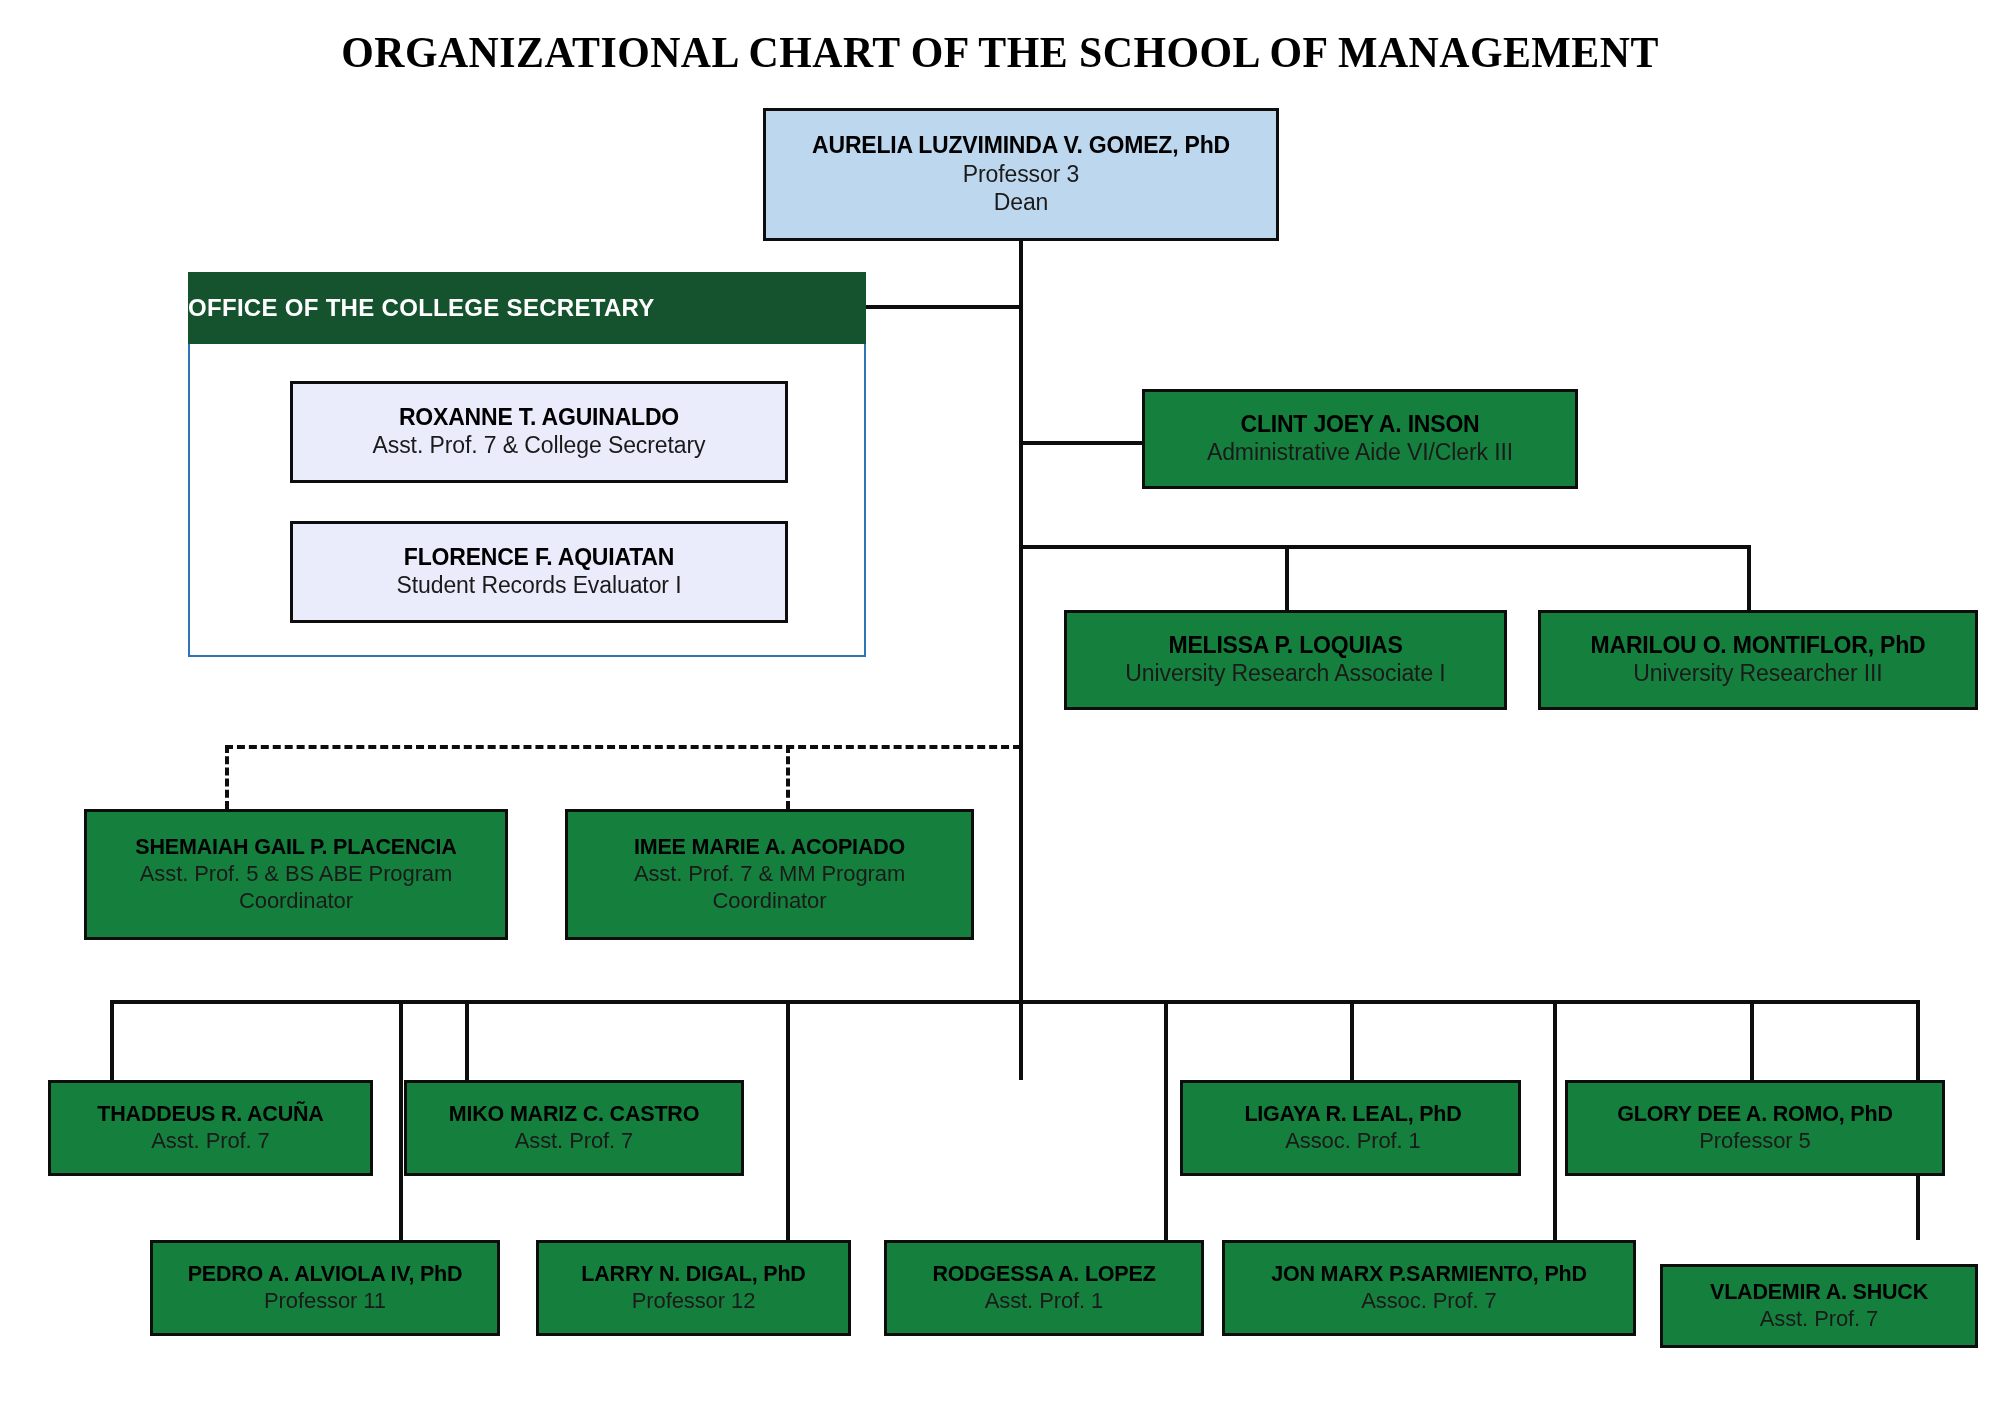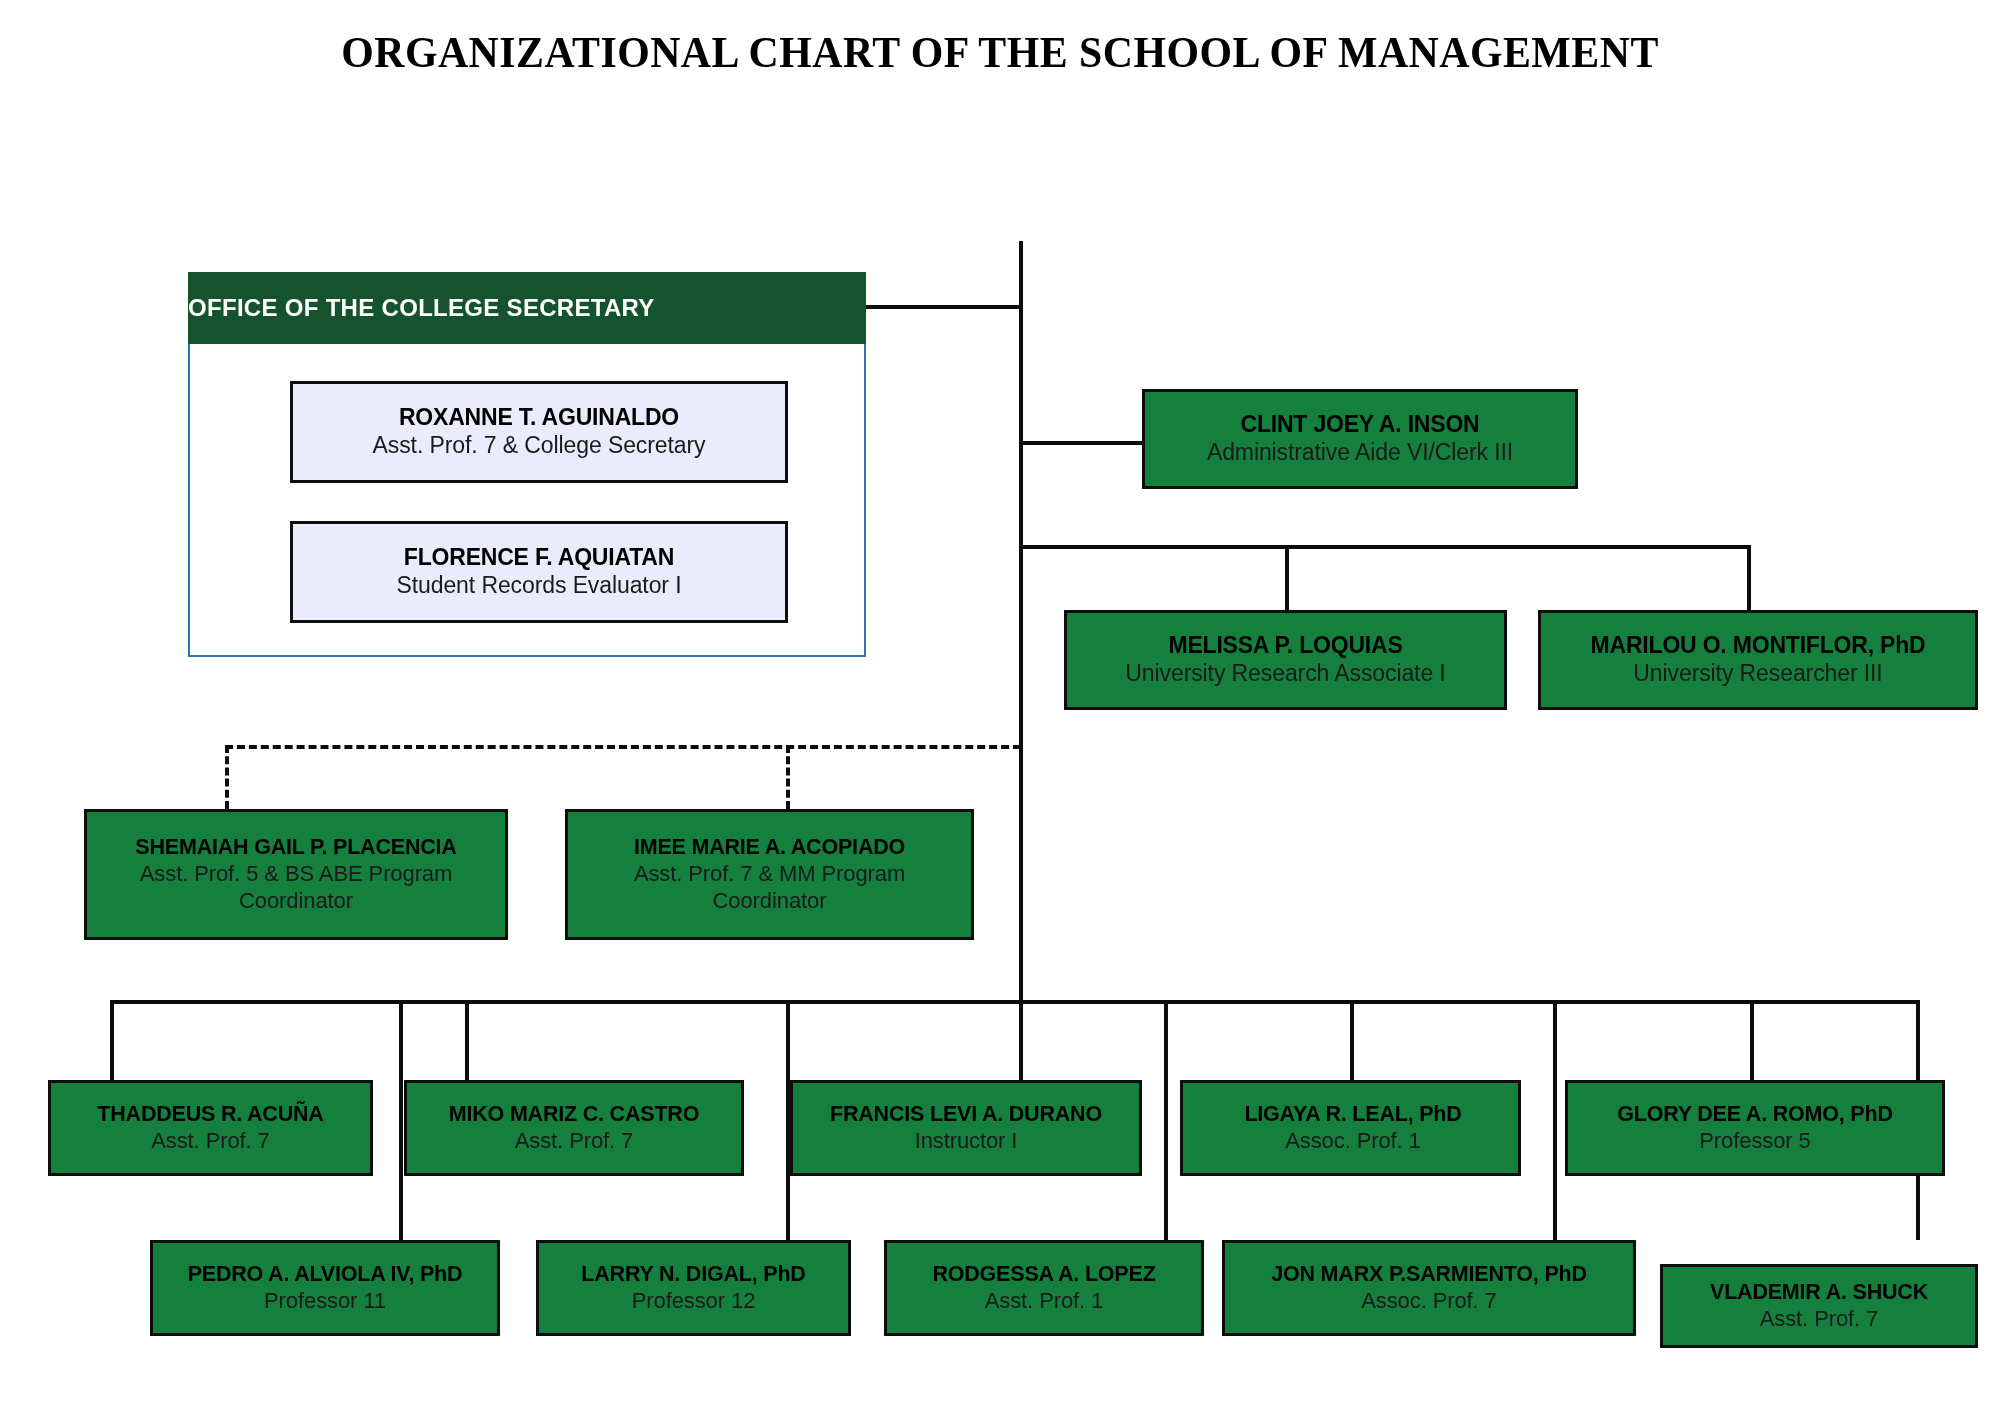--- a/index.html
+++ b/index.html
@@ -166,20 +166,25 @@
   <div class="node fill-lav" style="left:290px; top:381px; width:498px; height:102px;align-items:center;">
     <div class="nm">ROXANNE T. AGUINALDO</div>
     <div class="ttl">Asst. Prof. 7 &amp; College Secretary</div>
   </div>
 
   <div class="node fill-lav" style="left:290px; top:521px; width:498px; height:102px;">
     <div class="nm">FLORENCE F. AQUIATAN</div>
     <div class="ttl">Student Records Evaluator  I</div>
   </div>
 
+  <div class="node fill-blue" style="left:763px; top:108px; width:516px; height:133px;">
+    <div class="nm">AURELIA LUZVIMINDA V. GOMEZ, PhD</div>
+    <div class="ttl">Professor 3</div>
+    <div class="ttl">Dean</div>
+  </div>
 
   <div class="node fill-cream" style="left:1142px; top:389px; width:436px; height:100px;">
     <div class="nm">CLINT JOEY A. INSON</div>
     <div class="ttl">Administrative Aide VI/Clerk III</div>
   </div>
 
   <div class="node fill-cream" style="left:1064px; top:610px; width:443px; height:100px;">
     <div class="nm">MELISSA P. LOQUIAS</div>
     <div class="ttl">University Research Associate I</div>
   </div>
@@ -204,24 +209,20 @@
   <div class="node fill-cream narrow" style="left:48px; top:1080px; width:325px; height:96px;">
     <div class="nm">THADDEUS R. ACUÑA</div>
     <div class="ttl">Asst. Prof. 7</div>
   </div>
 
   <div class="node fill-cream narrow" style="left:404px; top:1080px; width:340px; height:96px;">
     <div class="nm">MIKO MARIZ C. CASTRO</div>
     <div class="ttl">Asst. Prof. 7</div>
   </div>
 
-  <div class="node fill-cream narrow" style="left:790px; top:1080px; width:352px; height:96px;">
-    <div class="nm">FRANCIS LEVI A. DURANO</div>
-    <div class="ttl">Instructor I</div>
-  </div>
 
   <div class="node fill-cream narrow" style="left:1180px; top:1080px; width:341px; height:96px;padding-left:11px;">
     <div class="nm">LIGAYA R. LEAL, PhD</div>
     <div class="ttl">Assoc. Prof. 1</div>
   </div>
 
   <div class="node fill-cream narrow" style="left:1565px; top:1080px; width:380px; height:96px;">
     <div class="nm">GLORY DEE A. ROMO, PhD</div>
     <div class="ttl">Professor 5</div>
   </div>

